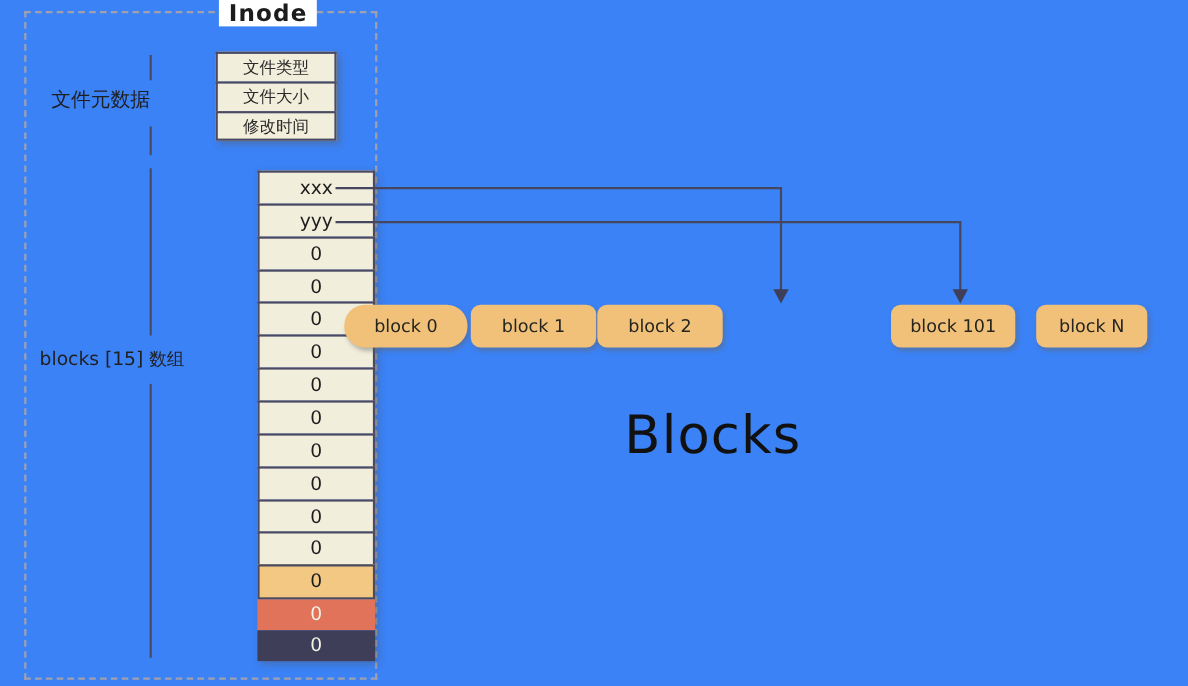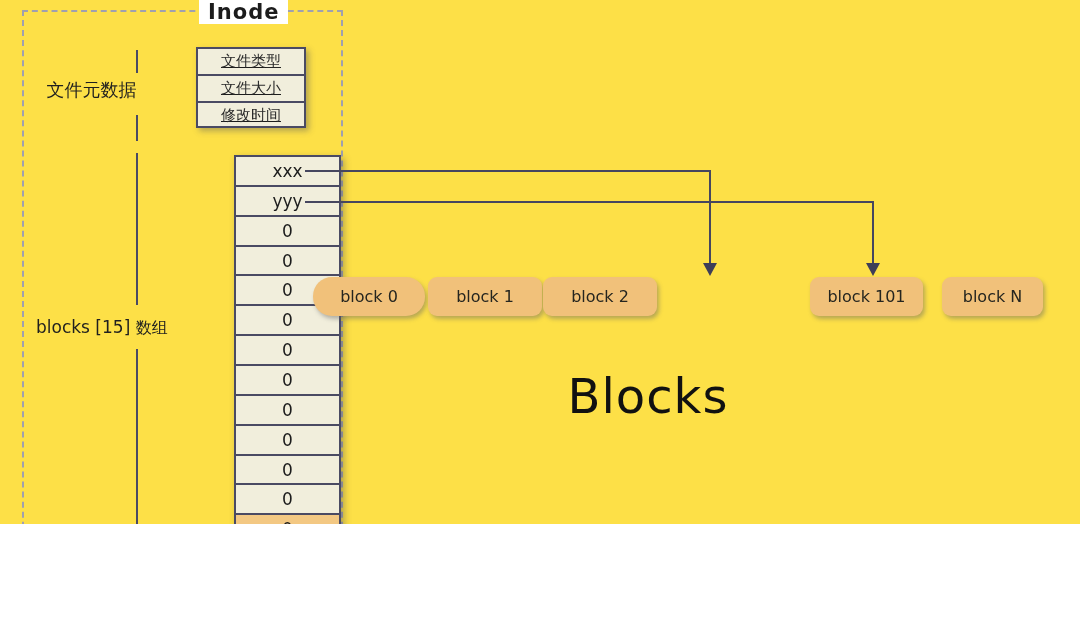--- a/index.html
+++ b/index.html
@@ -4,22 +4,22 @@
 <style>
   * { margin: 0; padding: 0; box-sizing: border-box; }
   html, body { background: #ffffff; }
   body {
     font-family: "DejaVu Sans", "Liberation Sans", sans-serif;
     color: #1c1c1c;
   }
   #canvas {
     position: relative;
     width: 1080px;
-    height: 524px;
-    background: #fde047;
+    height: 624px;
+    background: #3b82f6;
     overflow: hidden;
   }
 
   
   .dashed-box {
     position: absolute;
     left: 22px; top: 10px;
     width: 321px; height: 608px;
     border: 2px dashed #a0a0ae;
   }
@@ -58,21 +58,20 @@
     color: #1f1f1f;
   }
   .array-label .zh { font-family: "DejaVu Serif", "Liberation Serif", serif; font-size: 16px; }
 
   
   .meta-stack {
     position: absolute;
     left: 196px; top: 47px;
     width: 110px;
     box-shadow: 3px 3px 6px rgba(90,90,90,0.45);
-    text-decoration: underline;
   }
   .meta-cell {
     height: 27px;
     background: #f1eedc;
     border: 2px solid #4a4a63;
     border-bottom: none;
     text-align: center;
     font-size: 15px;
     line-height: 25px;
     color: #2a2a2a;

